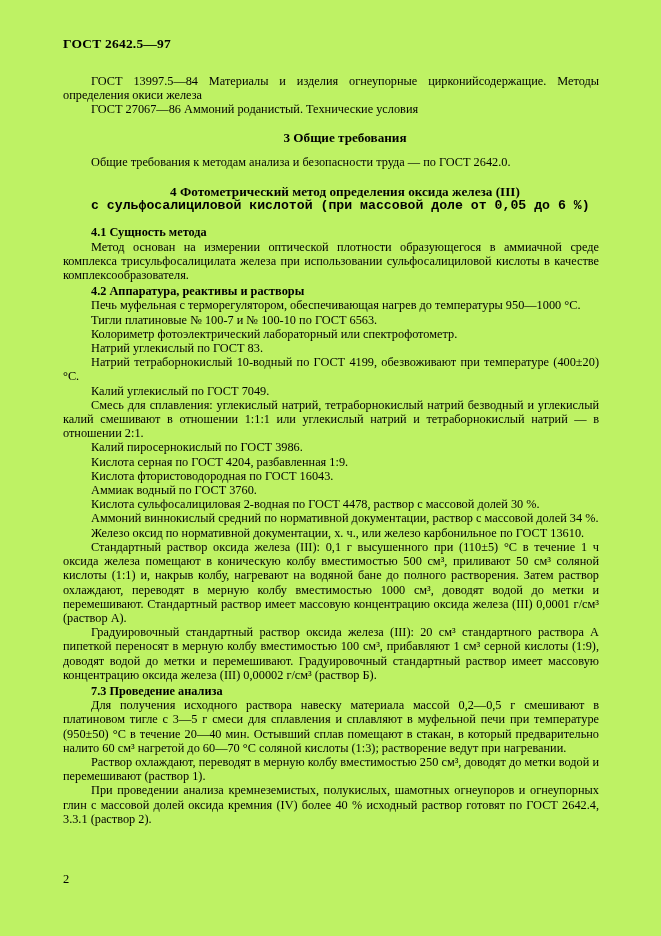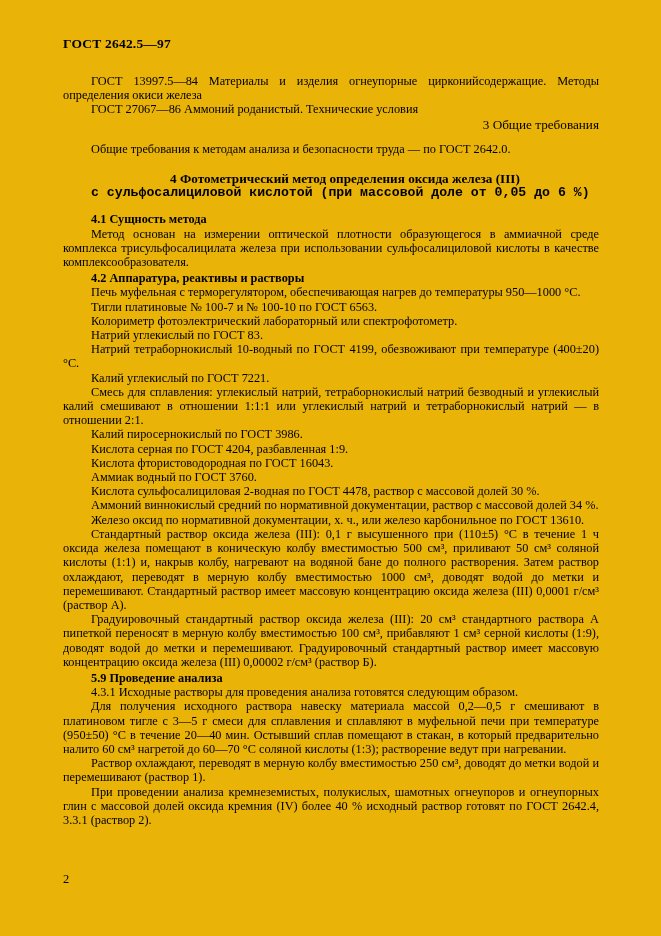--- a/index.html
+++ b/index.html
@@ -1,21 +1,21 @@
 <!DOCTYPE html>
 <html><head>
 <meta charset="utf-8">
 <style>
   html, body { margin: 0; padding: 0; background: #e8e8e4; }
   .page {
     position: relative;
     width: 661px;
     height: 936px;
     margin: 0 auto;
-    background: #eab308;
+    background: #bef264;
     box-sizing: border-box;
     padding: 36px 62px 0 63px;
     font-family: "Liberation Serif", "DejaVu Serif", serif;
     color: #000;
     overflow: hidden;
   }
   .gost-header {
     font-weight: bold;
     font-size: 13.5px;
     letter-spacing: 0.2px;
@@ -25,23 +25,23 @@
     font-size: 12.3px;
     line-height: 14.2px;
     text-align: justify;
   }
   .para {
     margin: 0;
     text-indent: 28px;
   }
   .sec {
     font-size: 13.2px;
-    font-weight: normal;
-    text-align: right;
-    margin: 1px 0 10px 0;
+    font-weight: bold;
+    text-align: center;
+    margin: 14px 0 10px 0;
     padding-left: 28px;
   }
   .sec-first-line {
     font-size: 13.2px;
     font-weight: bold;
     text-align: center;
     margin: 16px 0 0 0;
     padding-left: 28px;
   }
   .sec-second-line {
@@ -86,34 +86,33 @@
 
     <div class="sub">4.1  Сущность метода</div>
     <p class="para">Метод основан на измерении оптической плотности образующегося в аммиачной среде комплекса трисульфосалицилата железа при использовании сульфосалициловой кислоты в качестве комплексообразователя.</p>
 
     <div class="sub">4.2  Аппаратура, реактивы и растворы</div>
     <p class="para">Печь муфельная с терморегулятором, обеспечивающая нагрев до температуры 950—1000 °С.</p>
     <p class="para">Тигли платиновые № 100-7 и № 100-10 по ГОСТ 6563.</p>
     <p class="para">Колориметр фотоэлектрический лабораторный или спектрофотометр.</p>
     <p class="para">Натрий углекислый по ГОСТ 83.</p>
     <p class="para">Натрий тетраборнокислый 10-водный по ГОСТ 4199, обезвоживают при температуре (400±20) °С.</p>
-    <p class="para">Калий углекислый по ГОСТ 7221.</p>
+    <p class="para">Калий углекислый по ГОСТ 7049.</p>
     <p class="para">Смесь для сплавления: углекислый натрий, тетраборнокислый натрий безводный и углекислый калий смешивают в отношении 1:1:1 или углекислый натрий и тетраборнокислый натрий — в отношении 2:1.</p>
     <p class="para">Калий пиросернокислый по ГОСТ 3986.</p>
     <p class="para">Кислота серная по ГОСТ 4204, разбавленная 1:9.</p>
     <p class="para">Кислота фтористоводородная по ГОСТ 16043.</p>
     <p class="para">Аммиак водный по ГОСТ 3760.</p>
     <p class="para">Кислота сульфосалициловая 2-водная по ГОСТ 4478, раствор с массовой долей 30 %.</p>
     <p class="para">Аммоний виннокислый средний по нормативной документации, раствор с массовой долей 34 %.</p>
     <p class="para">Железо оксид по нормативной документации, х. ч., или железо карбонильное по ГОСТ 13610.</p>
     <p class="para">Стандартный раствор оксида железа (III): 0,1 г высушенного при (110±5) °С в течение 1 ч оксида железа помещают в коническую колбу вместимостью 500 см³, приливают 50 см³ соляной кислоты (1:1) и, накрыв колбу, нагревают на водяной бане до полного растворения. Затем раствор охлаждают, переводят в мерную колбу вместимостью 1000 см³, доводят водой до метки и перемешивают. Стандартный раствор имеет массовую концентрацию оксида железа (III) 0,0001 г/см³ (раствор А).</p>
     <p class="para">Градуировочный стандартный раствор оксида железа (III): 20 см³ стандартного раствора А пипеткой переносят в мерную колбу вместимостью 100 см³, прибавляют 1 см³ серной кислоты (1:9), доводят водой до метки и перемешивают. Градуировочный стандартный раствор имеет массовую концентрацию оксида железа (III) 0,00002 г/см³ (раствор Б).</p>
 
-    <div class="sub">5.9  Проведение анализа</div>
-    <p class="para">4.3.1  Исходные растворы для проведения анализа готовятся следующим образом.</p>
+    <div class="sub">7.3  Проведение анализа</div>
     <p class="para">Для получения исходного раствора навеску материала массой 0,2—0,5 г смешивают в платиновом тигле с 3—5 г смеси для сплавления и сплавляют в муфельной печи при температуре (950±50) °С в течение 20—40 мин. Остывший сплав помещают в стакан, в который предварительно налито 60 см³ нагретой до 60—70 °С соляной кислоты (1:3); растворение ведут при нагревании.</p>
     <p class="para">Раствор охлаждают, переводят в мерную колбу вместимостью 250 см³, доводят до метки водой и перемешивают (раствор 1).</p>
     <p class="para">При проведении анализа кремнеземистых, полукислых, шамотных огнеупоров и огнеупорных глин с массовой долей оксида кремния (IV) более 40 % исходный раствор готовят по ГОСТ 2642.4, 3.3.1 (раствор 2).</p>
   </div>
 
   <div class="page-number">2</div>
 
 </div>
 
 </body></html>

